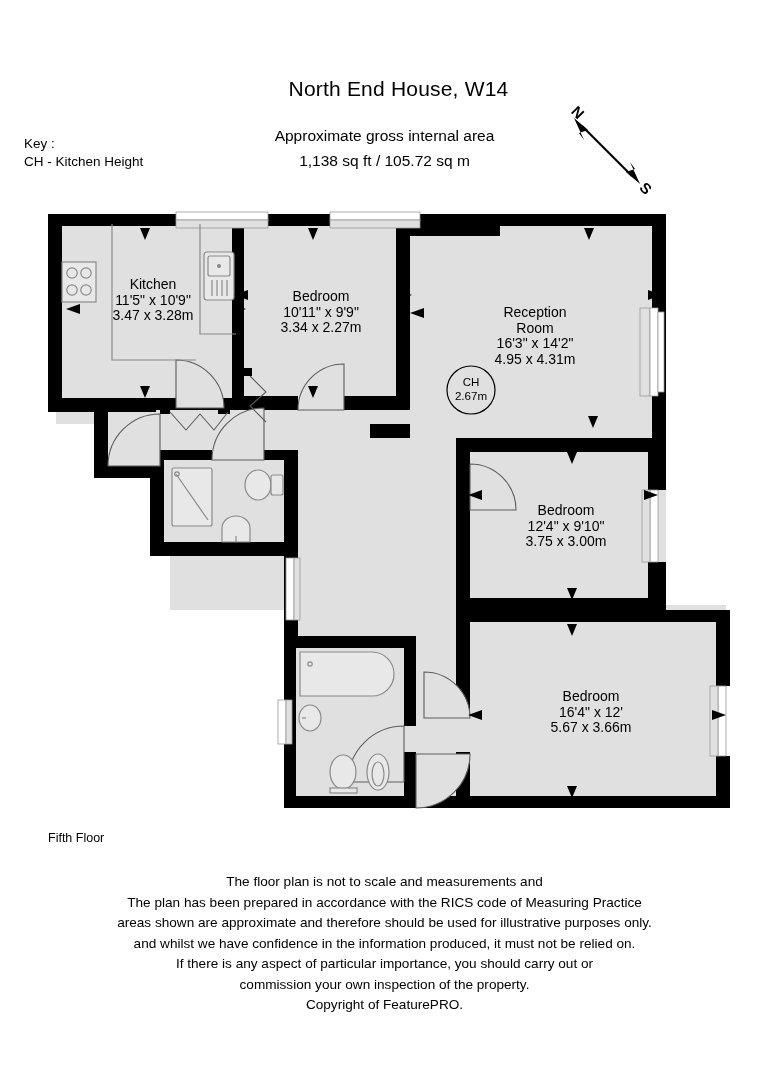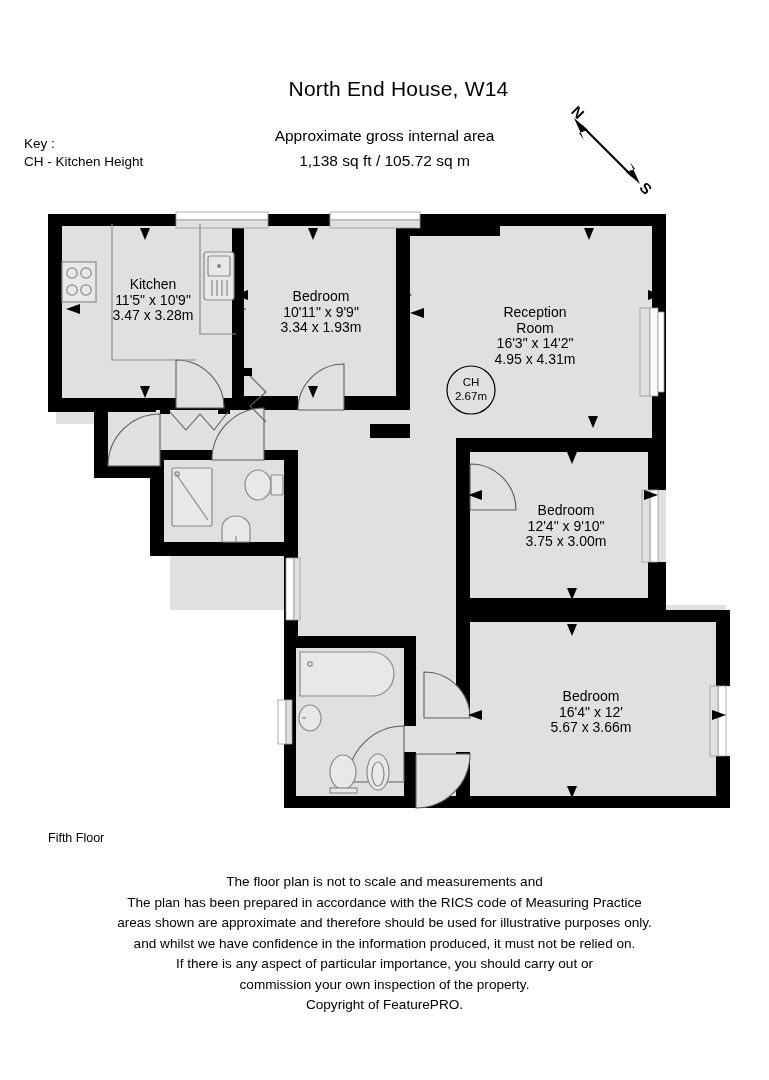--- a/index.html
+++ b/index.html
@@ -401,21 +401,21 @@
     
     <div class="rlabel" style="left:88px; top:77px; width:130px;">
       <span class="nm">Kitchen</span>
       <span class="d1">11'5" x 10'9"</span>
       <span class="d2">3.47 x 3.28m</span>
     </div>
 
     <div class="rlabel" style="left:256px; top:89px; width:130px;">
       <span class="nm">Bedroom</span>
       <span class="d1">10'11" x 9'9"</span>
-      <span class="d2">3.34 x 1.93m</span>
+      <span class="d2">3.34 x 2.27m</span>
     </div>
 
     <div class="rlabel" style="left:460px; top:105px; width:150px;">
       <span class="nm">Reception</span>
       <span class="nm">Room</span>
       <span class="d1">16'3" x 14'2"</span>
       <span class="d2">4.95 x 4.31m</span>
     </div>
 
     <div class="ch-label" style="left:447px; top:175px; width:48px;">

